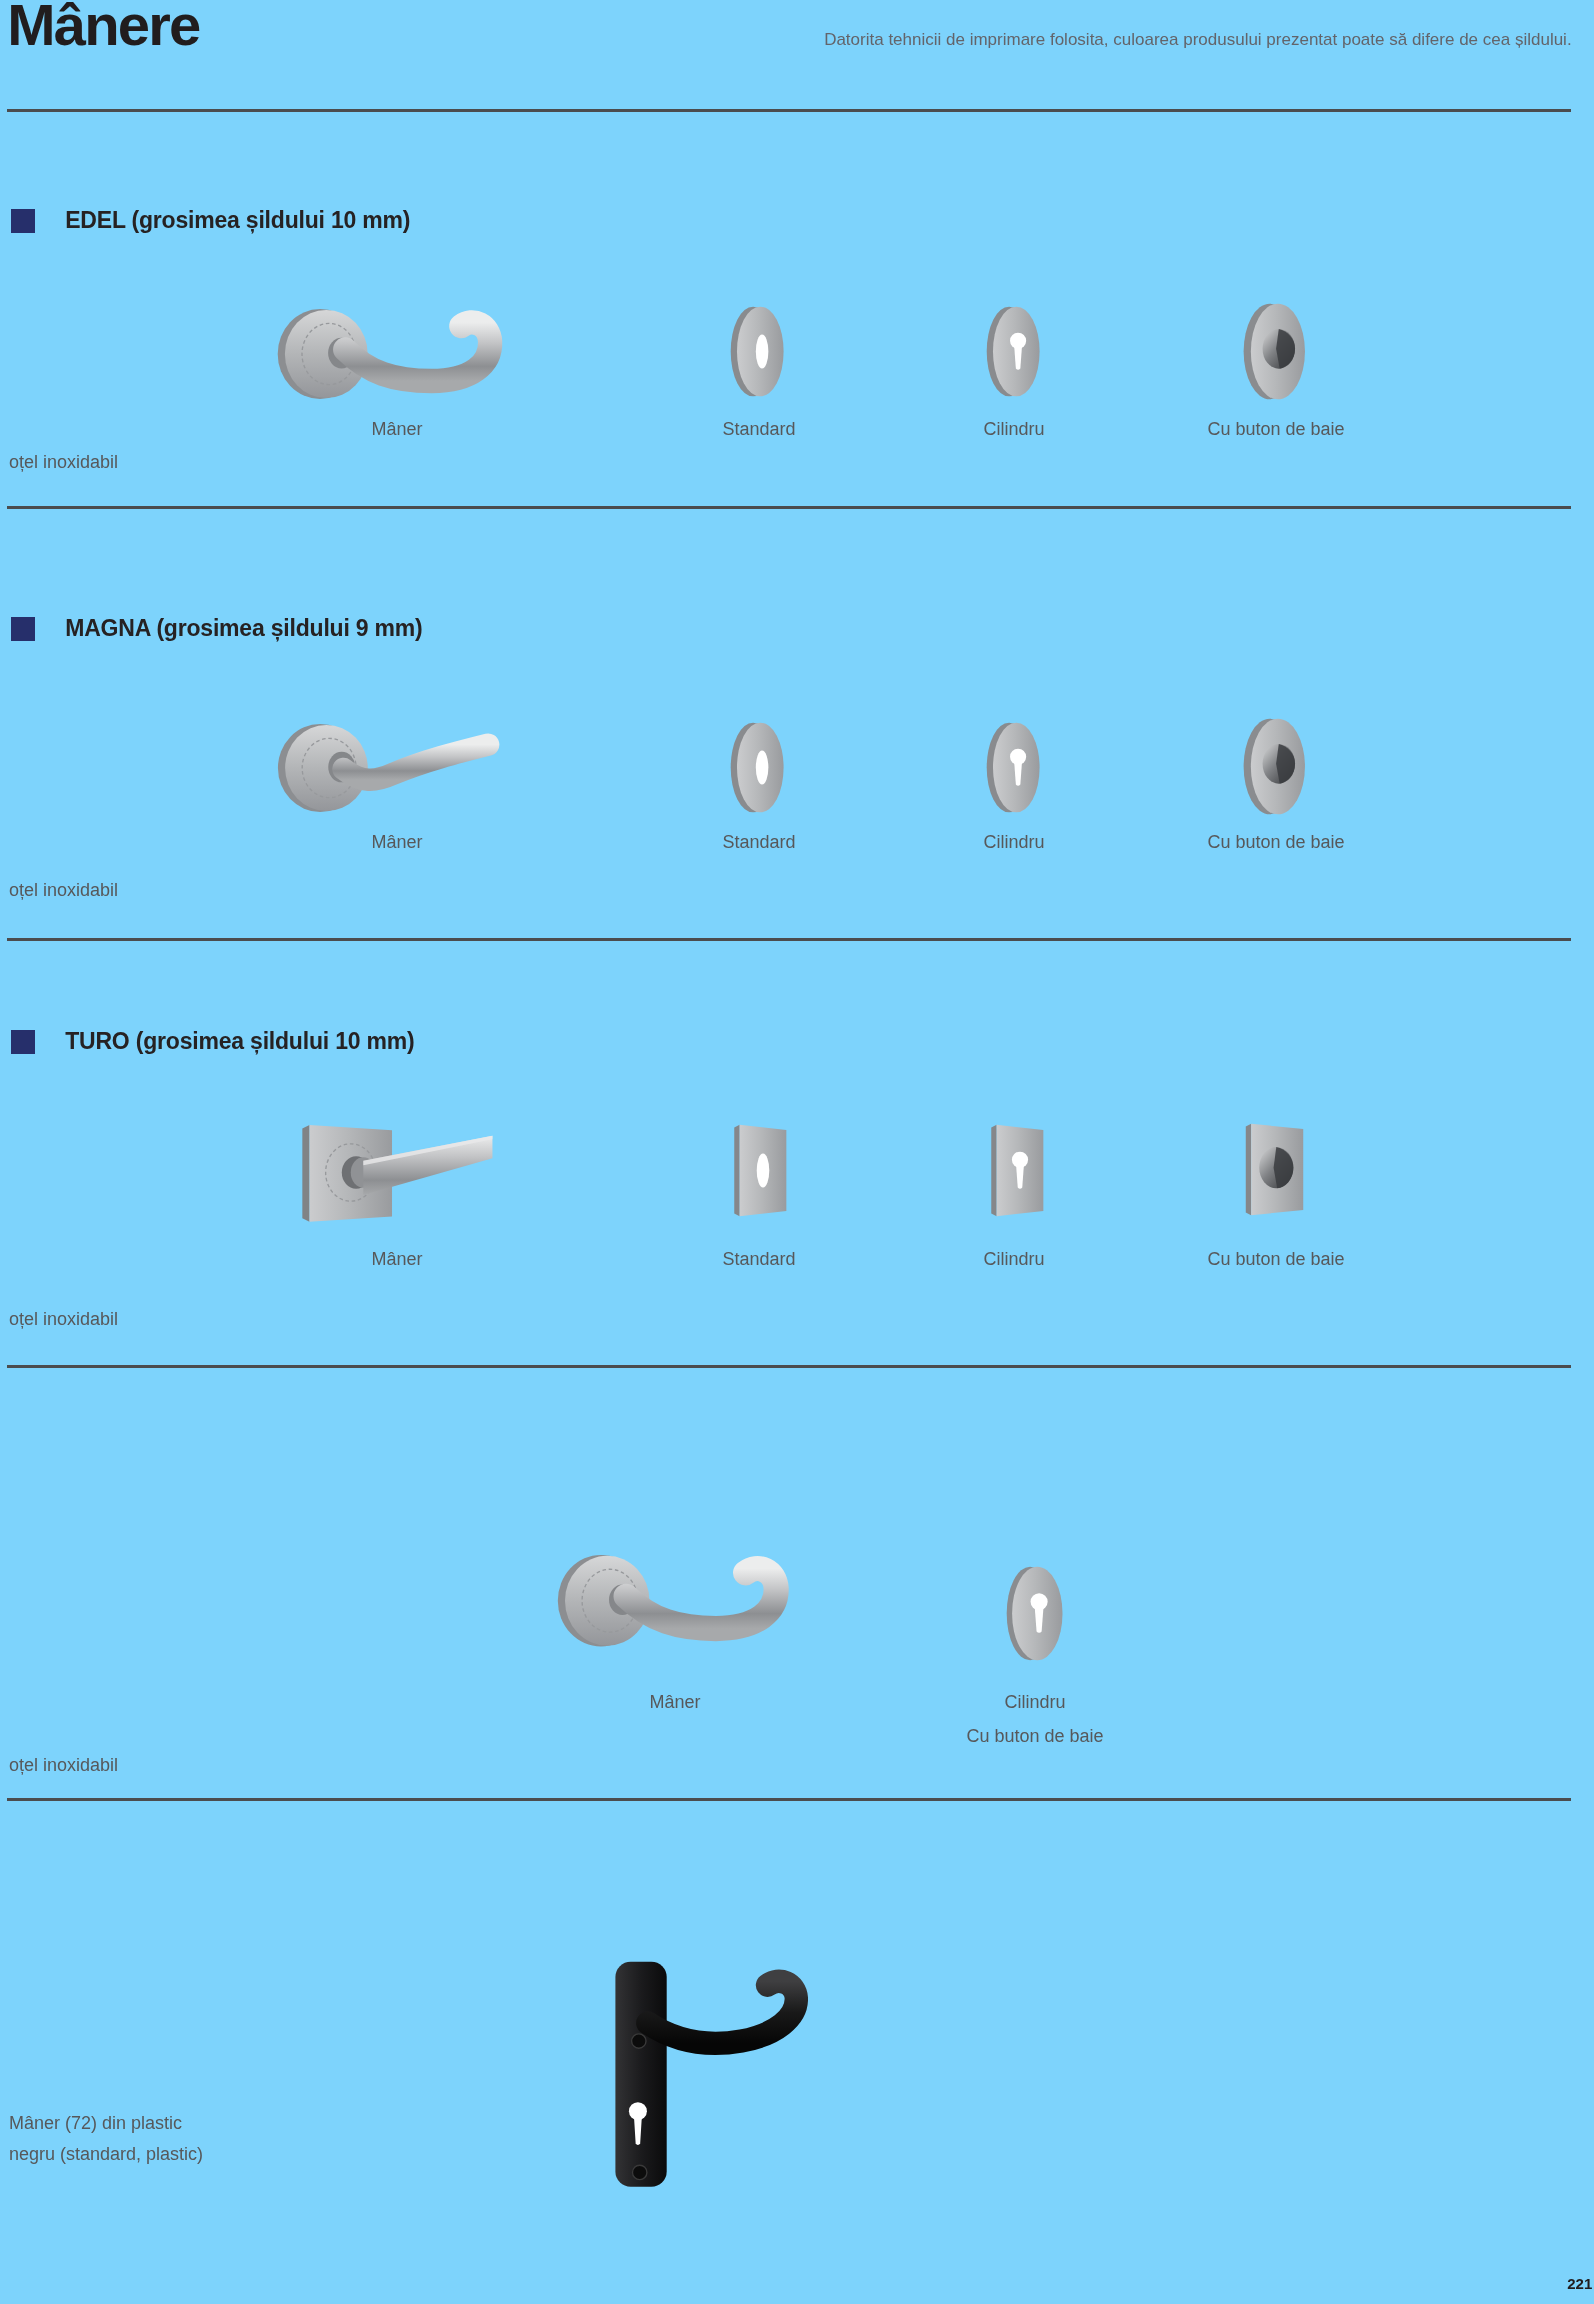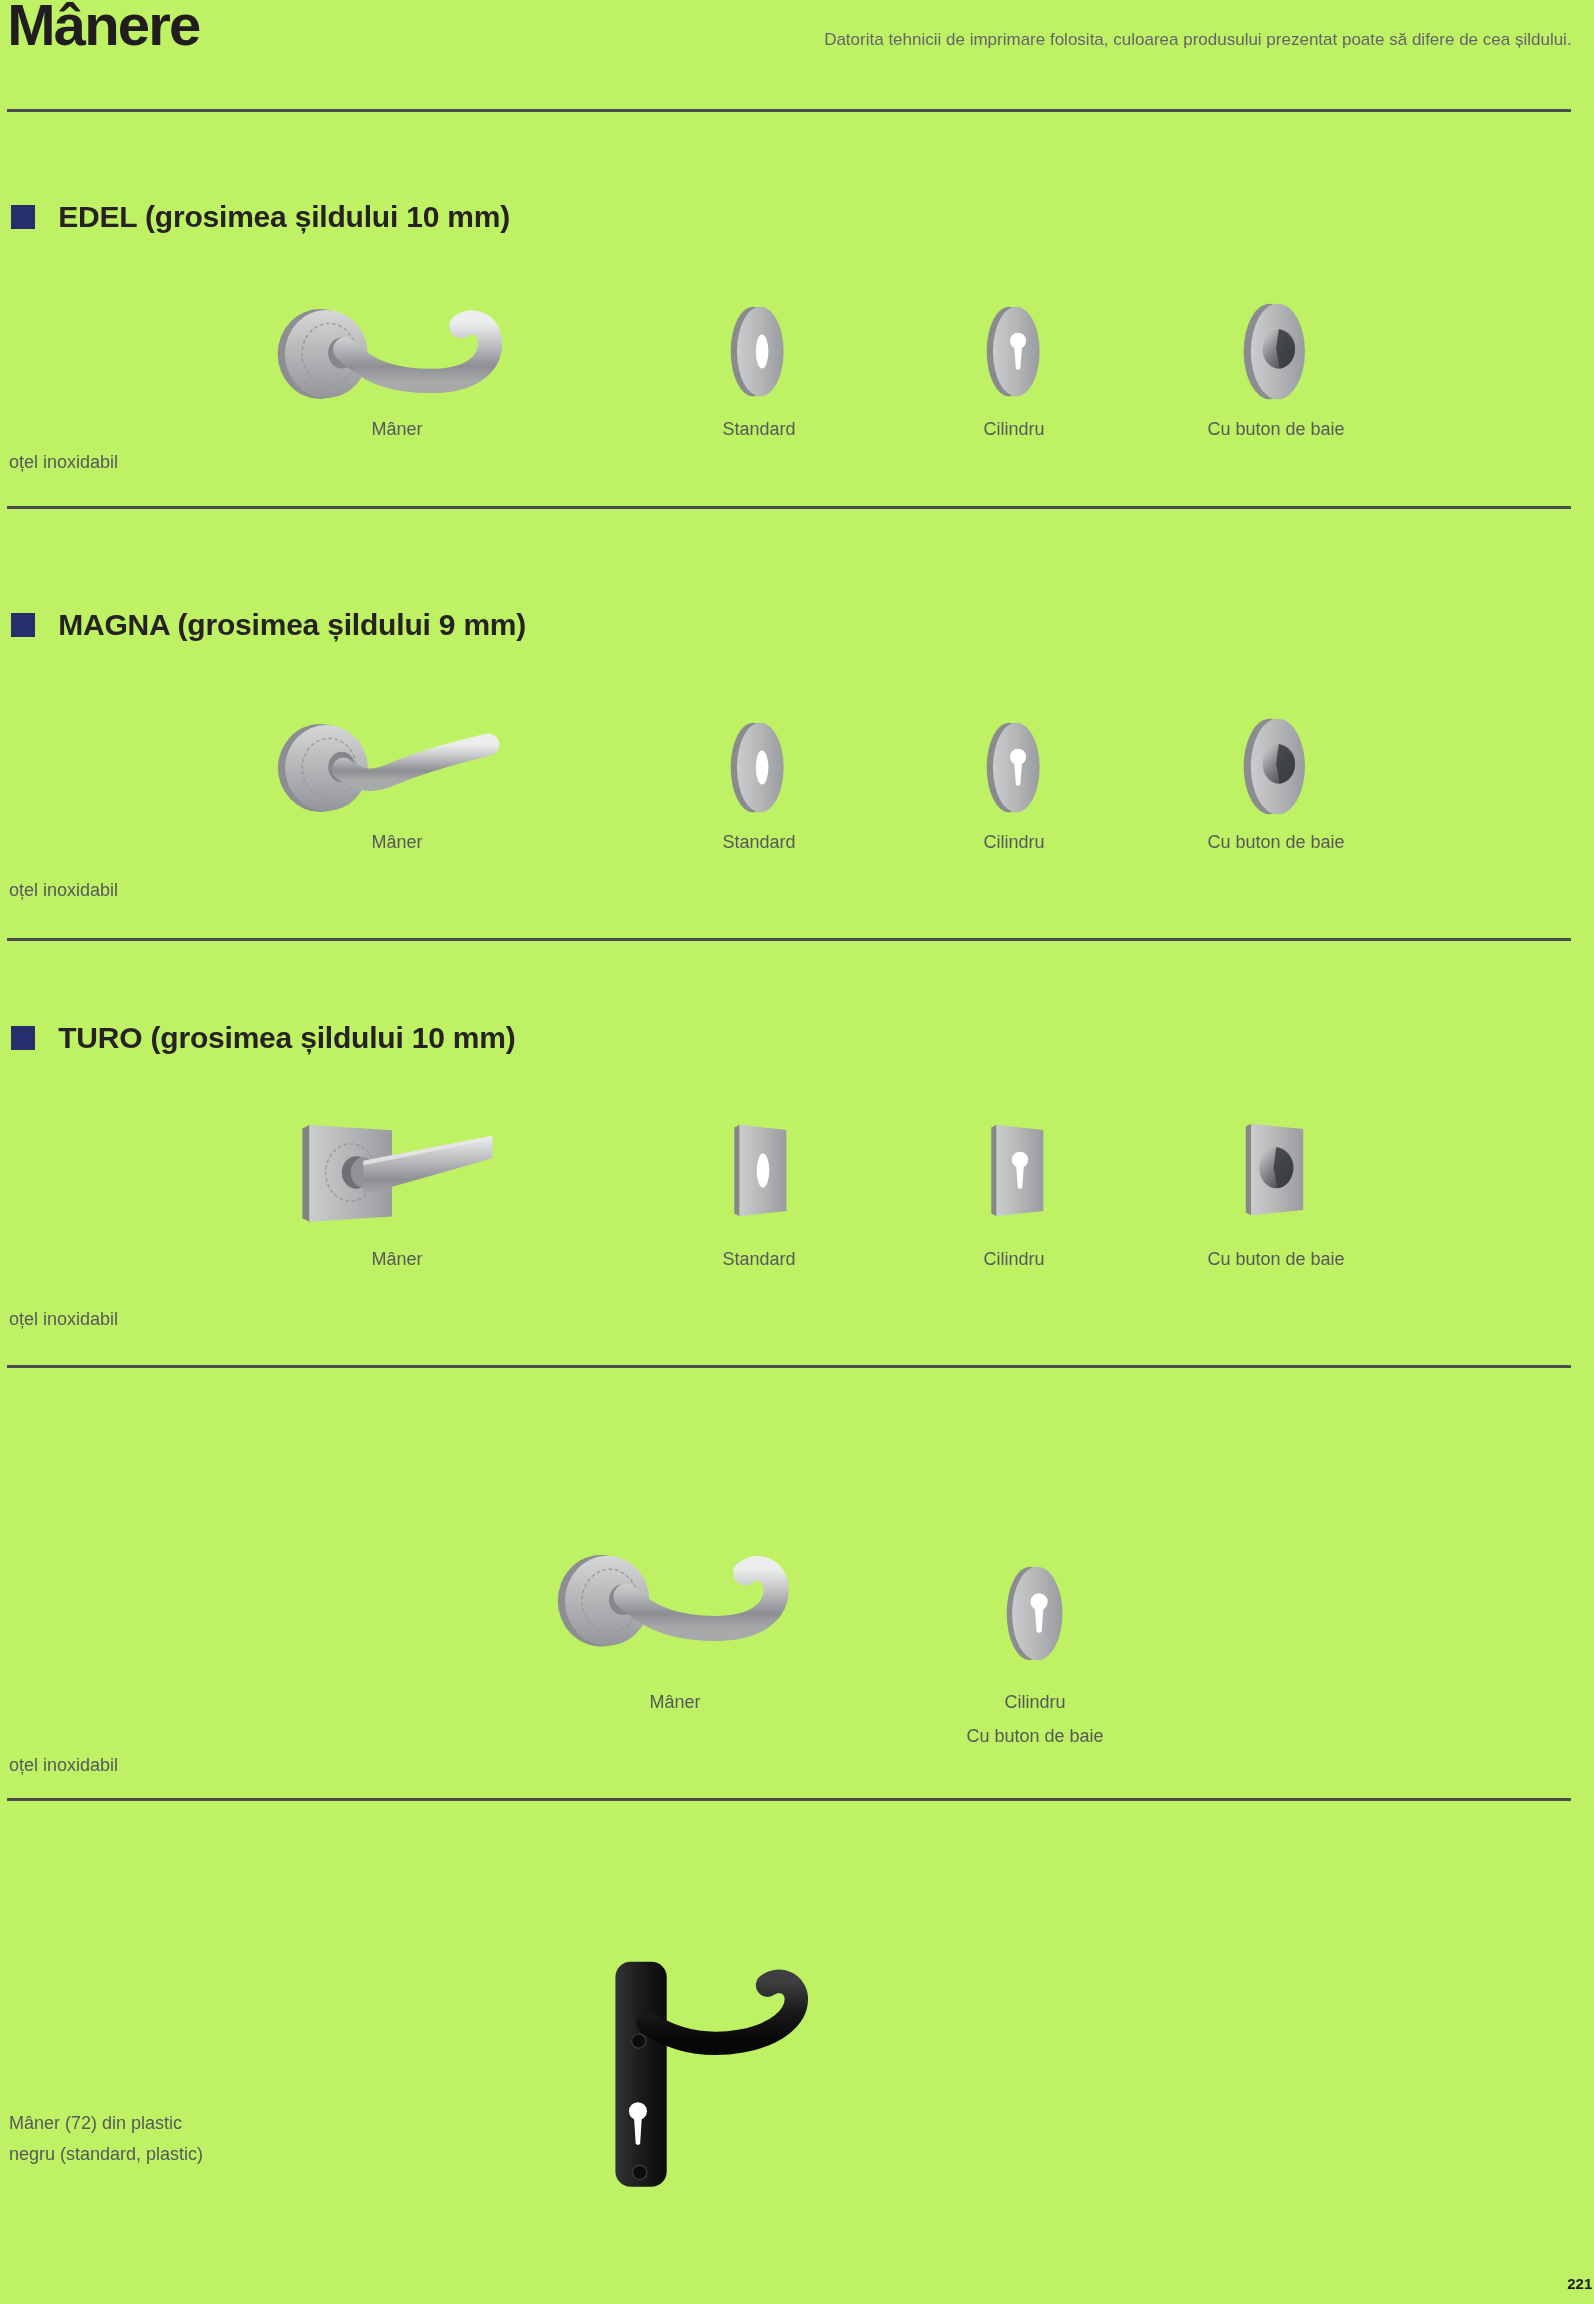--- a/index.html
+++ b/index.html
@@ -1,30 +1,30 @@
 <!DOCTYPE html>
 <html style="font-size:14.4px"><head>
 <meta charset="utf-8">
 <style>
   html,body{margin:0;padding:0;background:#ffffff;}
   .page{
-    position:relative;width:1595px;height:2304px;background:#bef264;
+    position:relative;width:1595px;height:2304px;background:#7dd3fc;
     font-family:"Liberation Sans",sans-serif;color:#262223;overflow:hidden;
   }
   .title{
     position:absolute;left:7.2px;top:-5.4px;font-size:58px;font-weight:bold;
     letter-spacing:-1.8px;color:#211d1e;line-height:1.05;margin:0;
   }
   .disclaimer{
     position:absolute;right:23.4px;top:30px;font-size:17px;color:#63646a;white-space:nowrap;
   }
   .rule{position:absolute;left:7.2px;width:1564px;height:2.7px;background:#4b4c4e;}
   .sec-header{position:absolute;left:10.8px;display:flex;align-items:center;gap:23.4px;}
   .bullet{width:24px;height:24px;background:#262f6b;flex:0 0 auto;}
-  .sec-header h2{margin:0;font-size:30px;font-weight:bold;color:#262223;letter-spacing:-0.2px;white-space:nowrap;}
+  .sec-header h2{margin:7px;font-size:23px;font-weight:bold;color:#262223;letter-spacing:-0.2px;white-space:nowrap;}
   .col-label{
     position:absolute;transform:translateX(-50%);font-size:18px;color:#57585a;white-space:nowrap;
   }
   .mat-label{position:absolute;left:9px;font-size:18px;color:#57585a;white-space:nowrap;}
   .img{position:absolute;}
   .pageno{position:absolute;right:2.7px;top:2275px;font-size:15px;font-weight:bold;color:#211d1e;}
 </style>
 </head>
 <body>
 

